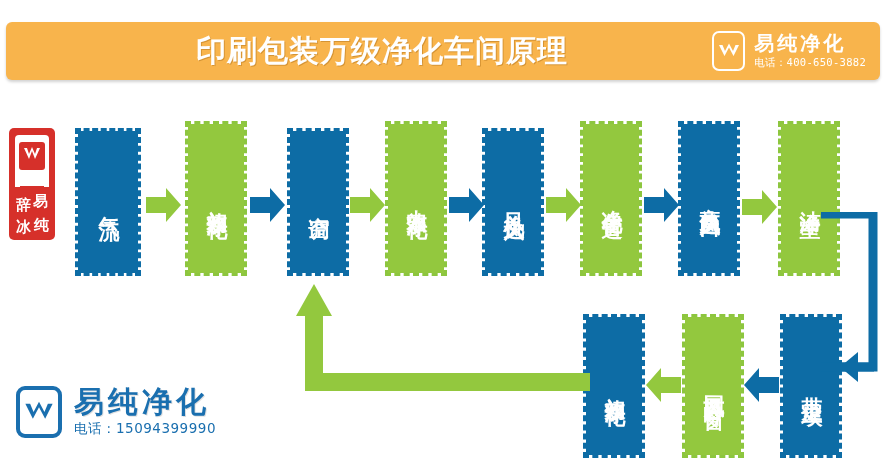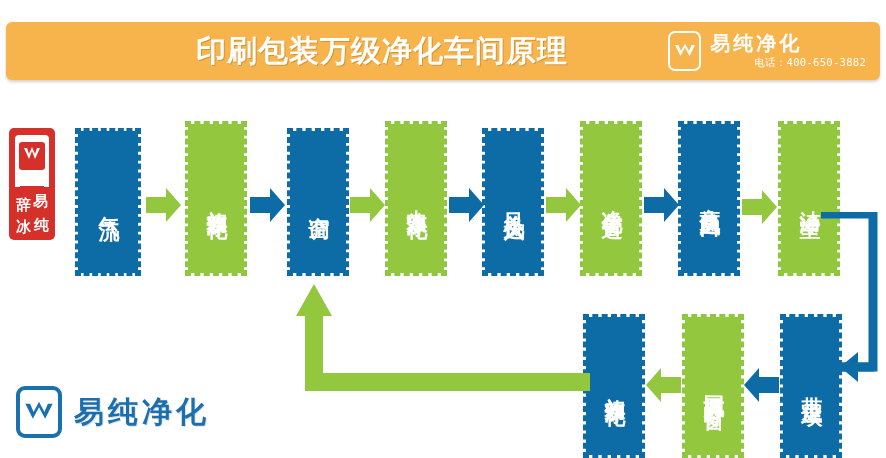--- a/index.html
+++ b/index.html
@@ -35,21 +35,21 @@
     display:flex;align-items:center;justify-content:center;box-sizing:border-box;
   }
   .logo-mark.blue{border-color:#1a6faf;}
   .logo-text{display:flex;flex-direction:column;justify-content:flex-end;}
   .logo-name{
     color:#ffffff;font-size:20px;font-weight:bold;letter-spacing:3px;
     line-height:1.05;white-space:nowrap;
   }
   .logo-phone{
     color:#ffffff;font-size:10.5px;letter-spacing:.3px;line-height:1.3;
-    white-space:nowrap;margin-top:2px;font-family:"DejaVu Sans Mono","Liberation Mono",monospace;margin-left:44px;
+    white-space:nowrap;margin-top:2px;font-family:"DejaVu Sans Mono","Liberation Mono",monospace;
   }
 
   
   .seal{position:absolute;left:6px;top:126px;width:52px;height:116px;}
 
   
   .node{
     position:absolute;box-sizing:border-box;
     border-style:dashed;border-width:3px;
     display:flex;align-items:center;justify-content:center;
@@ -259,16 +259,17 @@
   </div>
 
   <div class="foot-logo">
     <div class="logo-mark blue">
       <svg width="30" height="22" viewBox="0 0 22 16" aria-hidden="true">
         <path d="M1 2 L6.5 13 L11 4.5 L15.5 13 L21 2 L17.5 2 L15 8 L11 0.5 L7 8 L4.5 2 Z" fill="#1a6faf"></path>
       </svg>
     </div>
     <div class="logo-text">
       <div class="foot-name">易纯净化</div>
+      <div class="foot-phone">电话：15094399990</div>
     </div>
   </div>
 
 </div>
 
 </body></html>

